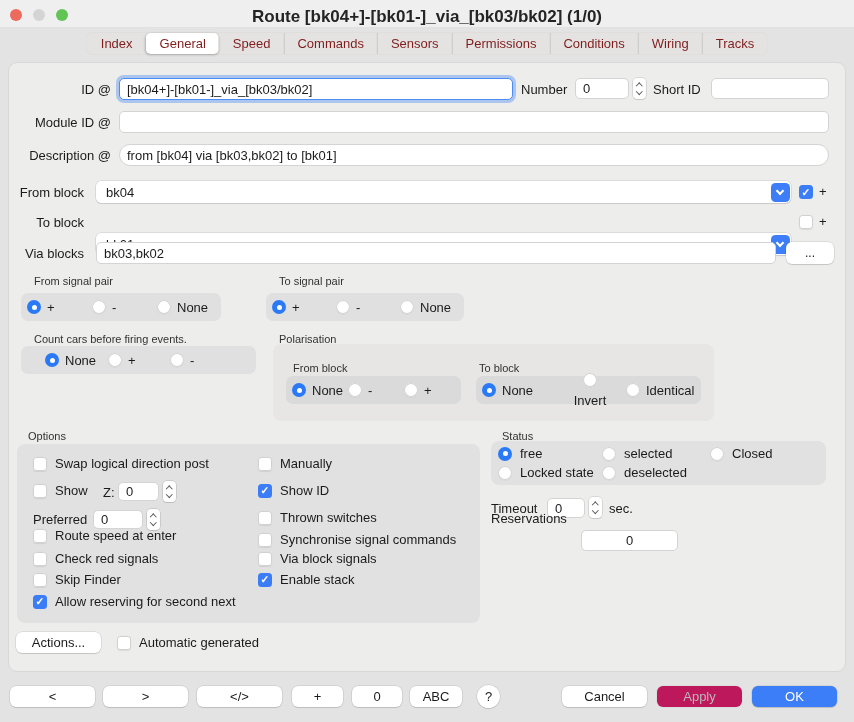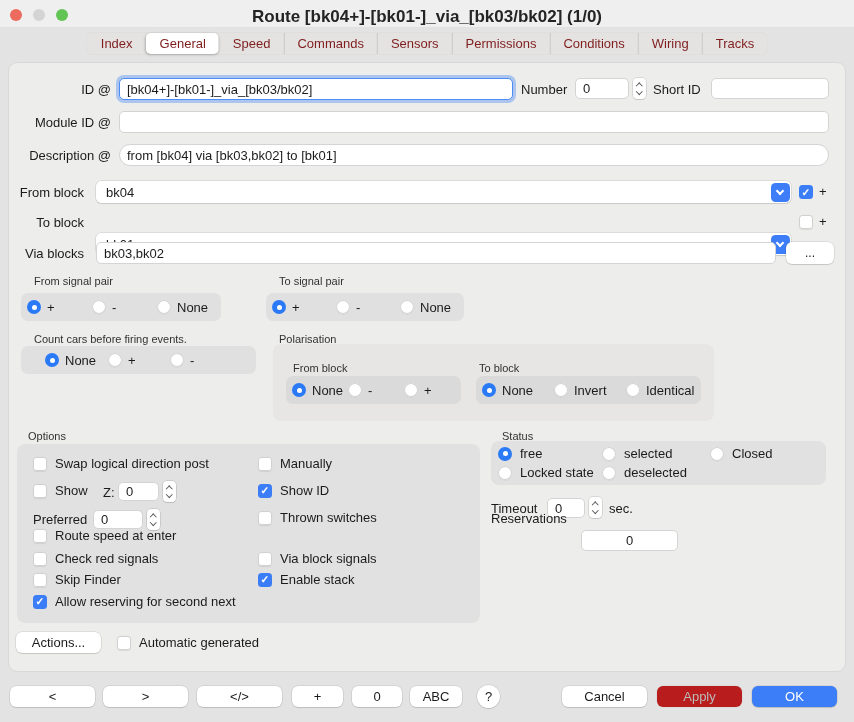--- a/index.html
+++ b/index.html
@@ -55,21 +55,21 @@
   .ritem { display:flex; align-items:center; gap:6px; flex:none; }
   .obox { background:#e2e1e1; border-radius:8px; }
   .pbox { background:#e7e6e5; border-radius:8px; }
   .pbox .grp { background:#dbdada; }
 
   .cbrow { display:flex; align-items:center; gap:8px; }
 
   
   .btn { position:absolute; height:21px; background:#fff; border-radius:6px; box-shadow:0 0 0 0.5px rgba(0,0,0,0.14), 0 1px 1px rgba(0,0,0,0.1); display:flex; align-items:center; justify-content:center; font-size:13px; color:#1b1b1b; white-space:nowrap; }
   .btn.primary { background:#3c7ef8; color:#fff; }
-  .btn.disabled { background:#b91c1c; color:#bbbaba; box-shadow:0 0 0 0.5px rgba(0,0,0,0.06); }
+  .btn.disabled { background:#be185d; color:#bbbaba; box-shadow:0 0 0 0.5px rgba(0,0,0,0.06); }
   .btn.round { border-radius:50%; width:23px; height:23px; }
   .btn.small-txt { font-size:12px; }
 </style>
 </head>
 <body>
 
 <div class="window">
 
   <div class="titlebar">
     <span class="tl red"></span>
@@ -209,21 +209,21 @@
             <span class="radio"></span>
             <span>+</span>
           </div>
       </div>
       <div class="abs lbl-sm" style="left:206px; top:18px;">To block</div>
       <div class="abs grp" style="left:203px; top:32px; width:225px; height:28px; padding-left:6px;">
         <div class="ritem" style="width:72px;">
             <span class="radio on"></span>
             <span>None</span>
           </div>
-        <div class="ritem" style="width:72px;">
+        <div class="ritem" style="width:72px;flex-direction:column;">
             <span class="radio"></span>
             <span>Invert</span>
           </div>
         <div class="ritem">
             <span class="radio"></span>
             <span>Identical</span>
           </div>
       </div>
     </div>
 
@@ -274,20 +274,24 @@
           <span class="cb"></span>
           <span>Manually</span>
         </div>
       <div class="abs cbrow" style="left:241px; top:39px;">
           <span class="cb on"></span>
           <span>Show ID</span>
         </div>
       <div class="abs cbrow" style="left:241px; top:66px;">
           <span class="cb"></span>
           <span>Thrown switches</span>
+        </div>
+      <div class="abs cbrow" style="left:241px; top:88px;">
+          <span class="cb"></span>
+          <span>Synchronise signal commands</span>
         </div>
       <div class="abs cbrow" style="left:241px; top:107px;">
           <span class="cb"></span>
           <span>Via block signals</span>
         </div>
       <div class="abs cbrow" style="left:241px; top:128px;">
           <span class="cb on"></span>
           <span>Enable stack</span>
         </div>
     </div>

